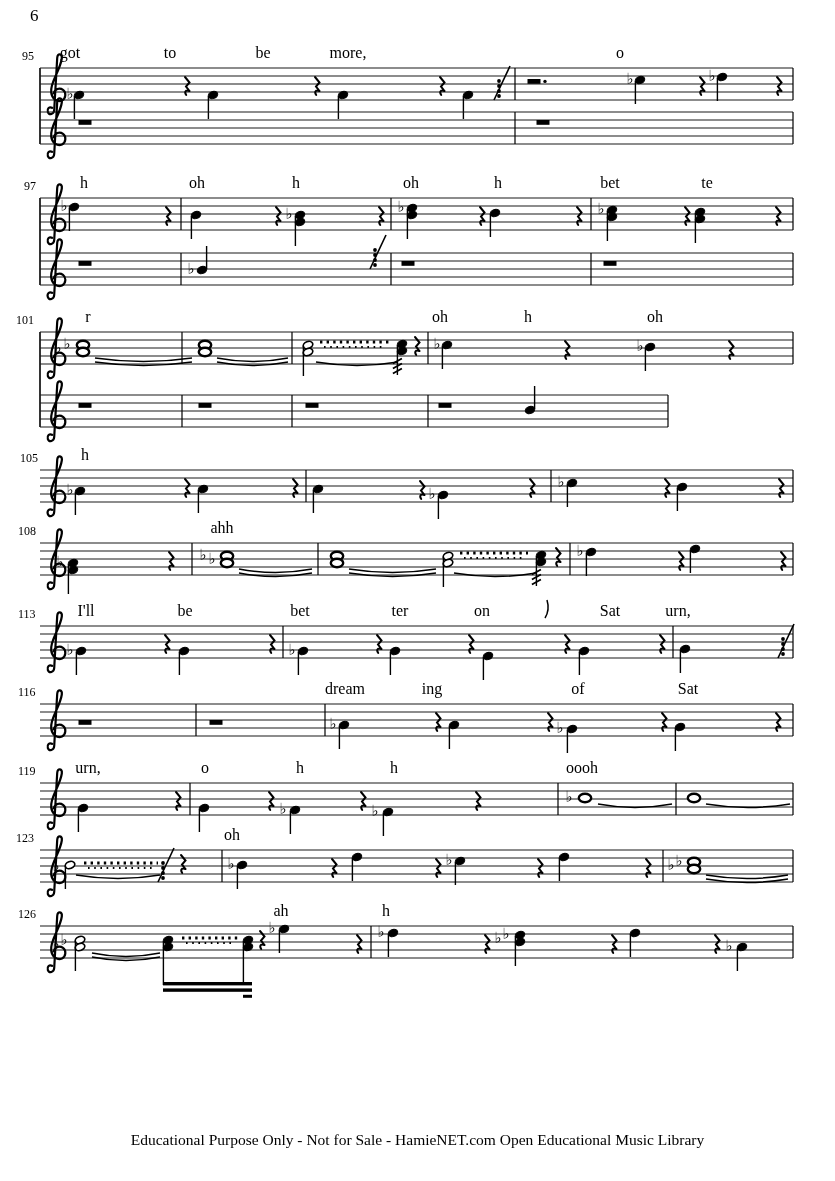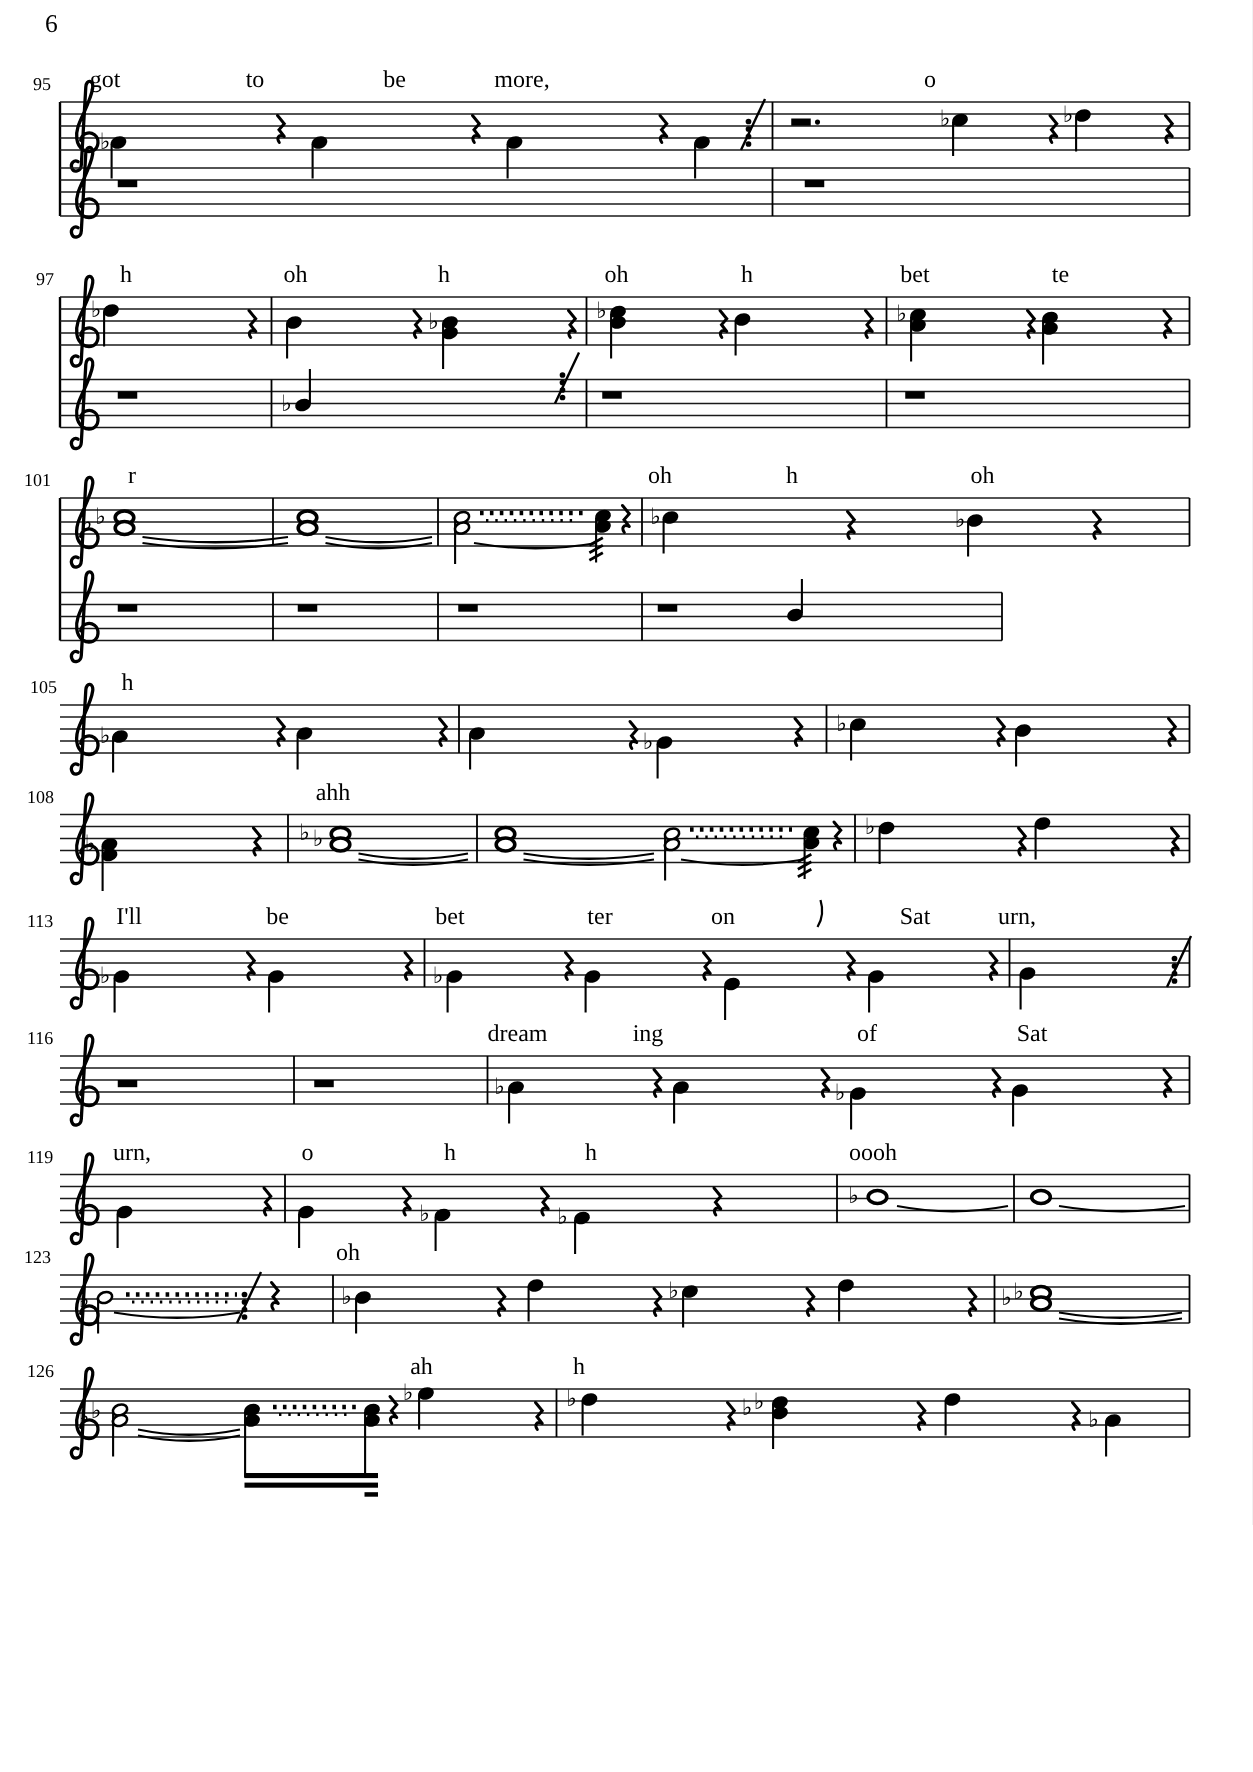--- a/index.html
+++ b/index.html
@@ -532,13 +532,14 @@
         <path d="M -1,-9 L 3.5,-3.5 L 0,0.5 L 3.5,5 M 3.5,5 C -0.5,3.2 -1.8,6 0.2,9" fill="none" stroke="#000000" stroke-width="2" stroke-linecap="round" transform="translate(613 944)"></path>
         <ellipse cx="635" cy="933" rx="4.9" ry="3.5" fill="#000000" stroke="#000000" stroke-width="1" transform="rotate(-20 635 933)"></ellipse>
         <line x1="630.4" y1="934" x2="630.4" y2="957" stroke="#000000" stroke-width="1.4"></line>
         <path d="M -1,-9 L 3.5,-3.5 L 0,0.5 L 3.5,5 M 3.5,5 C -0.5,3.2 -1.8,6 0.2,9" fill="none" stroke="#000000" stroke-width="2" stroke-linecap="round" transform="translate(716 944)"></path>
         <text x="729" y="951" class="flat" text-anchor="middle" fill="#000000">♭</text>
         <ellipse cx="742" cy="947" rx="4.9" ry="3.5" fill="#000000" stroke="#000000" stroke-width="1" transform="rotate(-20 742 947)"></ellipse>
         <line x1="737.4" y1="948" x2="737.4" y2="971" stroke="#000000" stroke-width="1.4"></line>
         <line x1="793" y1="926" x2="793" y2="958" stroke="#000000" stroke-width="1.2"></line>
       </g>
     </svg>
+  <div id="footer-text">Educational Purpose Only - Not for Sale - HamieNET.com Open Educational Music Library</div>
 </div>
 
 </body></html>

